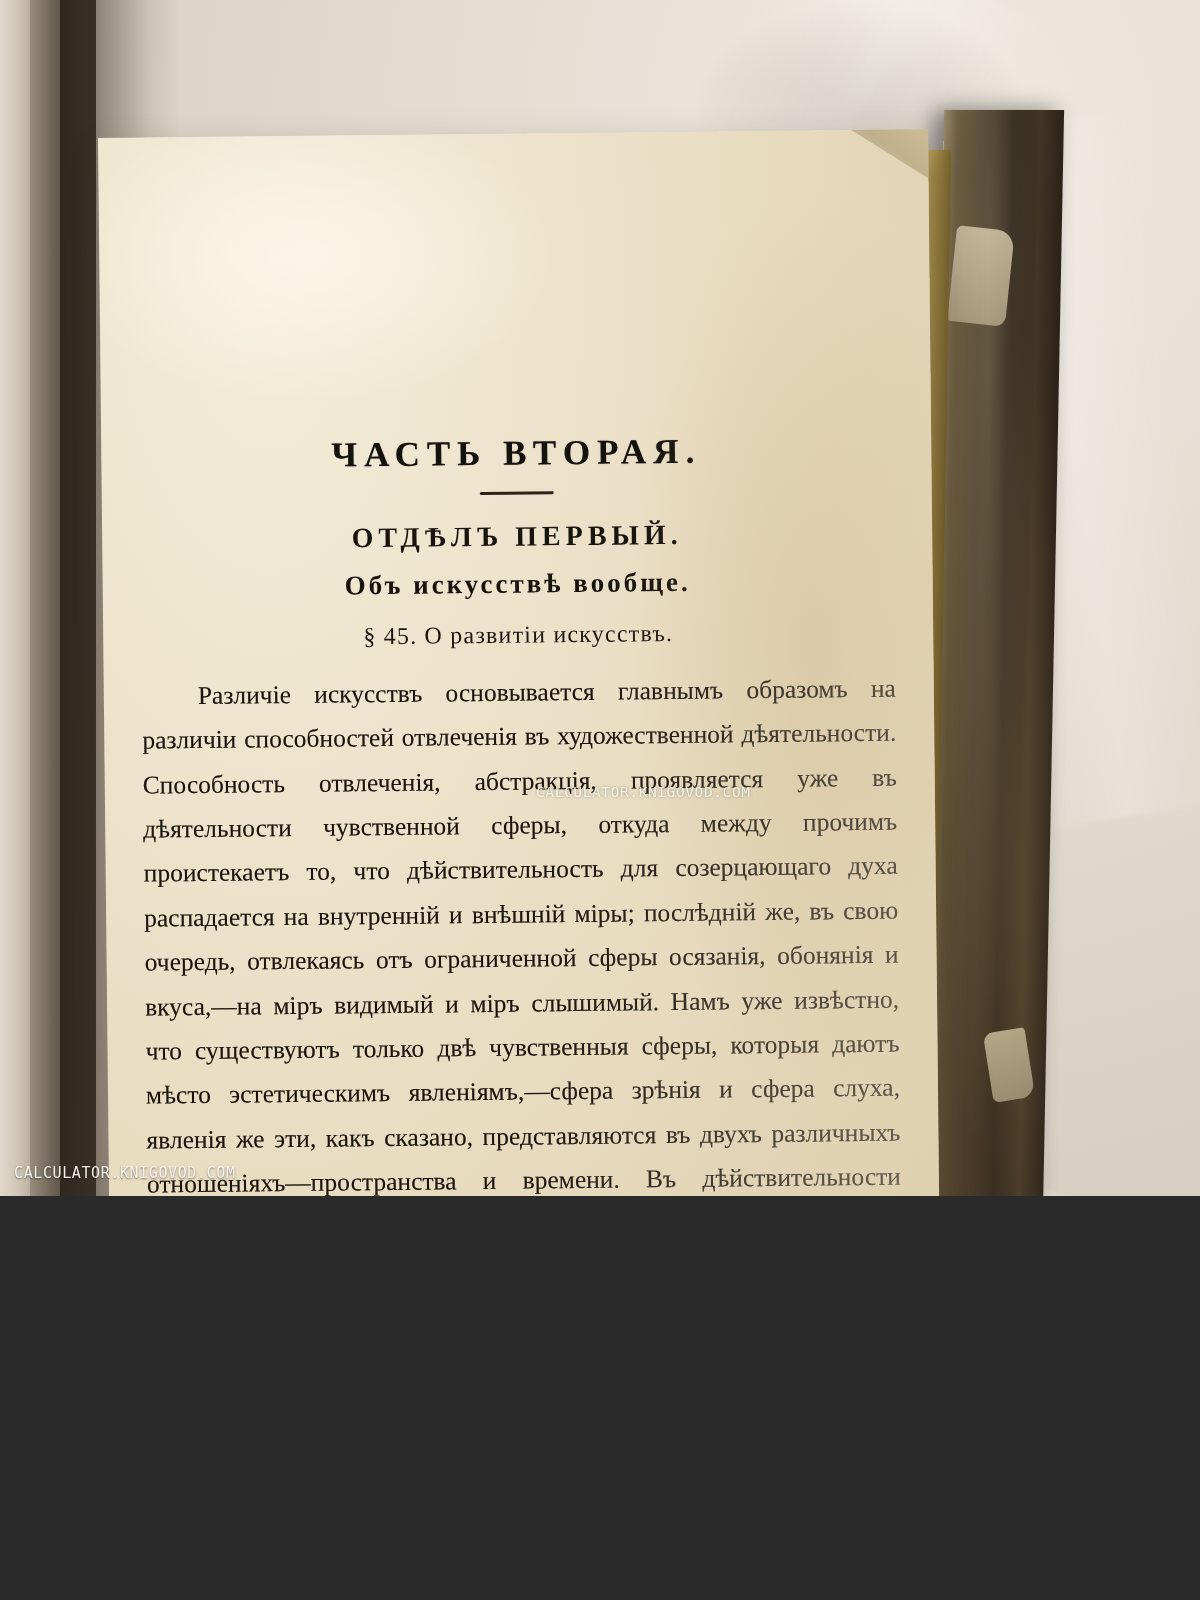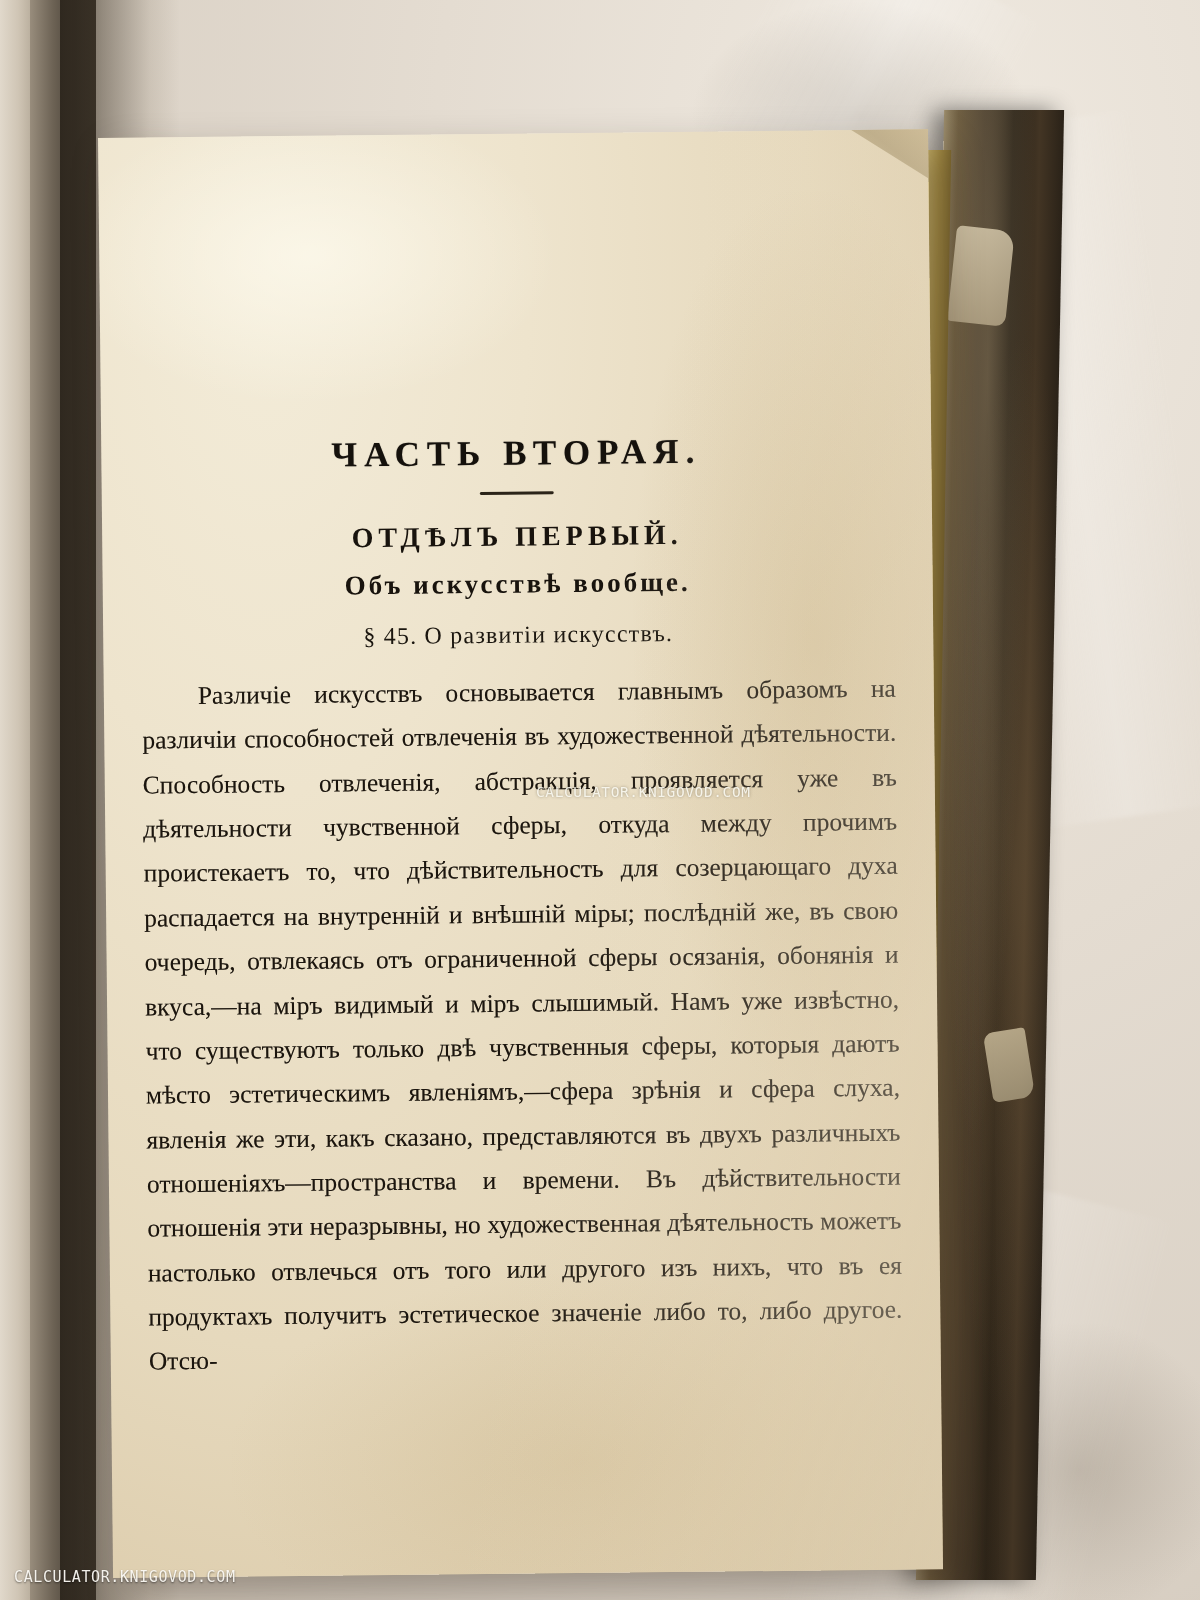--- a/index.html
+++ b/index.html
@@ -4,21 +4,21 @@
 <title>Книжная страница</title>
 <style>
   html, body {
     margin: 0;
     padding: 0;
     background: #2a2a2a;
   }
   #photo {
     position: relative;
     width: 1200px;
-    height: 1600px;
+    height: 1196px;
     overflow: hidden;
     
     background:
       radial-gradient(ellipse at 78% 12%, #efe9e0 0%, #e4dcd1 38%, #d9d0c4 70%, #cdc3b6 100%);
     font-family: "Liberation Serif", serif;
   }
 
   
   .crease {
     position: absolute;

